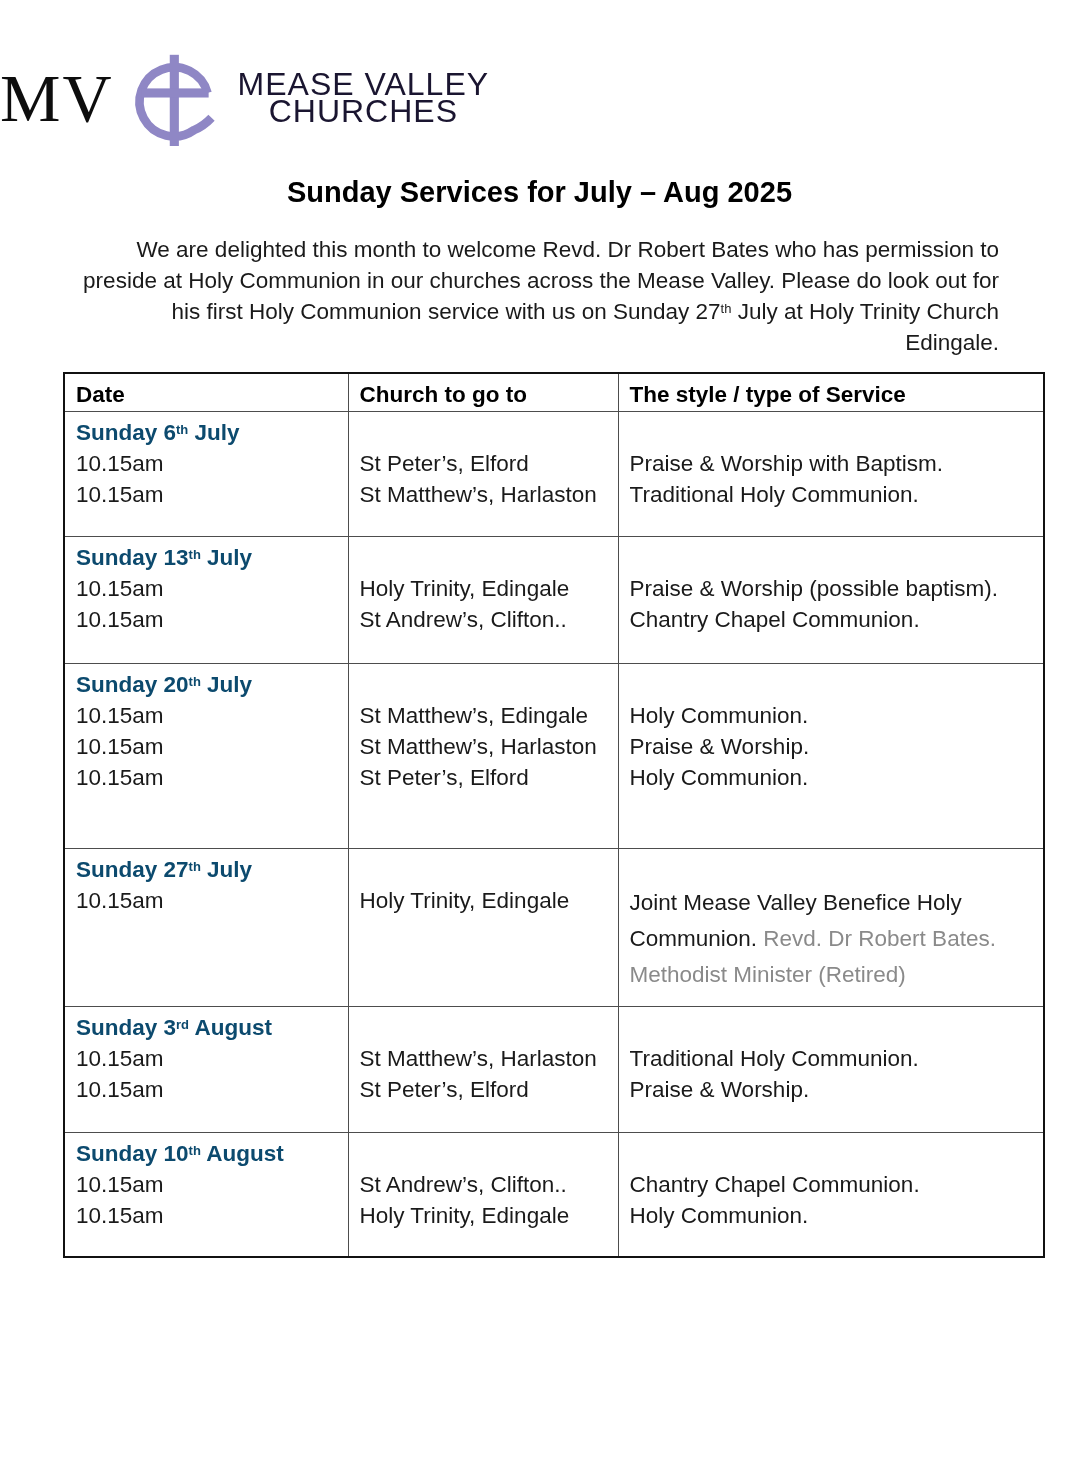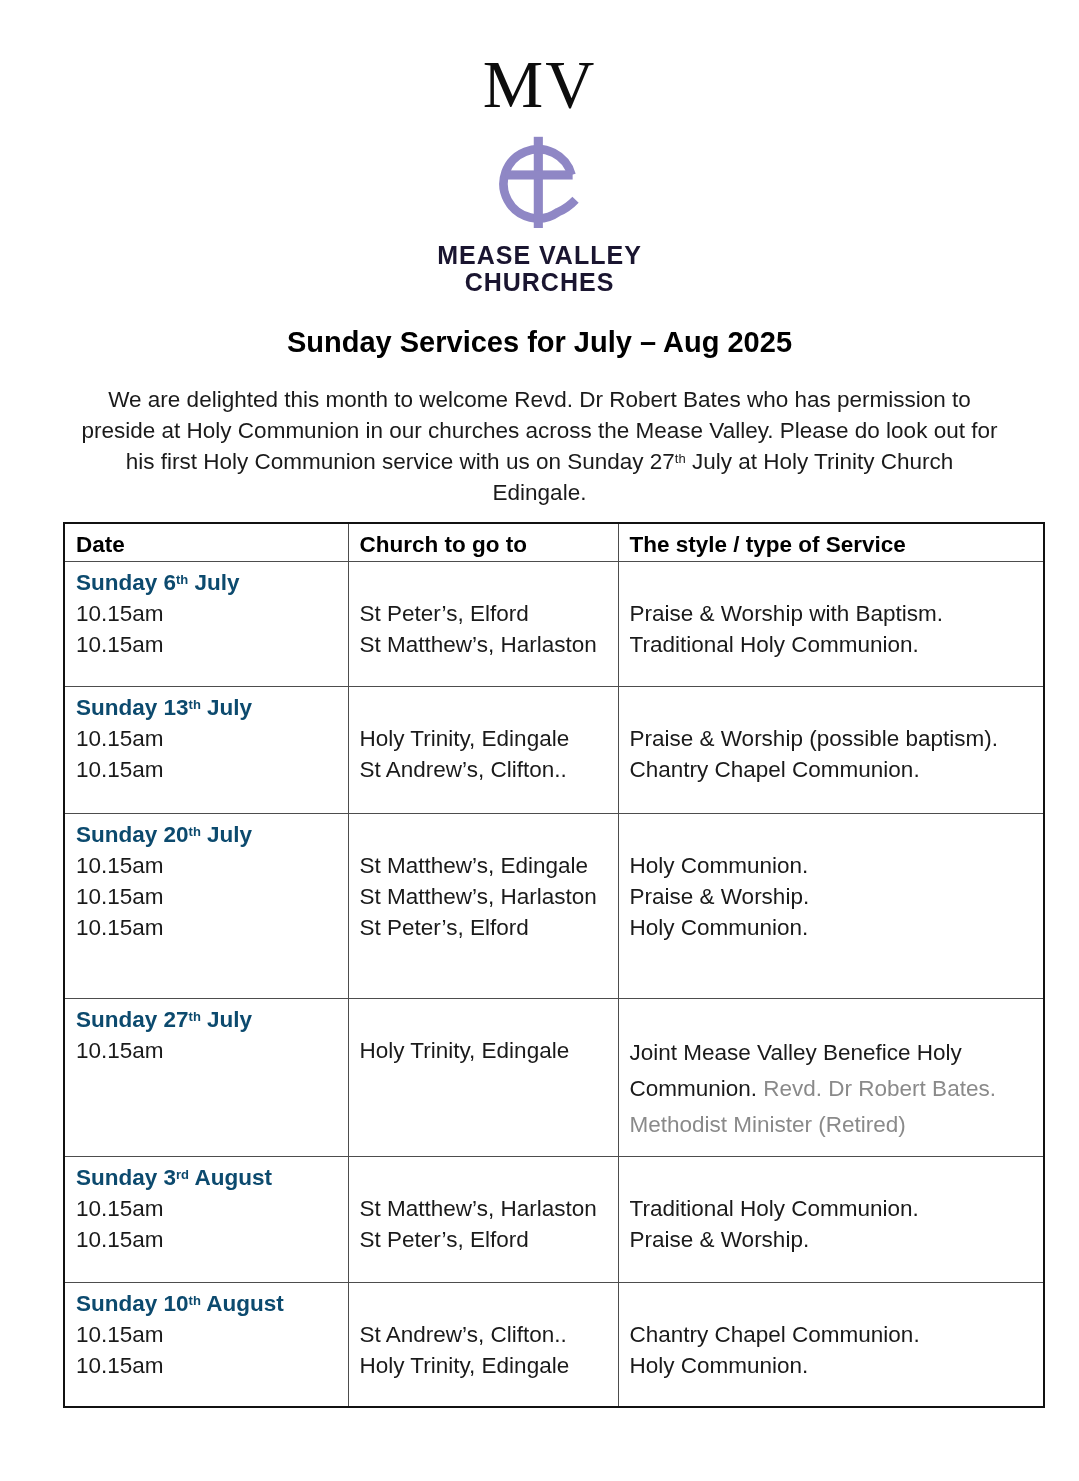--- a/index.html
+++ b/index.html
@@ -3,39 +3,39 @@
 <meta charset="utf-8">
 <style>
   html,body{margin:0;padding:0;background:#ffffff;}
   .page{
     width:1079px;height:1481px;background:#ffffff;position:relative;
     font-family:"Liberation Sans",sans-serif;color:#1a1a1a;overflow:hidden;
   }
   
   .logo-row{
     display:flex;align-items:center;justify-content:flex-start;
-    padding-top:50px;gap:14px;flex-direction:column;
+    padding-top:50px;gap:14px;
   }
   .logo-mv{
     font-family:"Liberation Serif",serif;font-size:68px;line-height:68px;
     color:#0d0d0d;letter-spacing:2px;
   }
   .logo-icon svg{display:block;}
   .logo-text{
-    text-align:center;font-weight:700;font-size:25px;line-height:27px;
+    text-align:center;font-weight:400;font-size:32px;line-height:27px;
     letter-spacing:1px;color:#1a1530;
   }
   
   .doc-title{
     text-align:center;font-weight:700;font-size:29px;color:#000;
     margin-top:30px;
   }
   
   .intro-1{
-    margin:25px 80px 0 80px;text-align:center;
+    margin:25px 80px 0 80px;text-align:right;
     font-size:22.5px;line-height:31px;
   }
   .intro-2{
     margin:17px 85px 0 90px;text-align:left;
     font-size:22.5px;line-height:31px;
   }
   .bold{font-weight:700;}
   sup{font-size:13px;line-height:0;vertical-align:baseline;position:relative;top:-0.45em;}
   
   .services-table{

